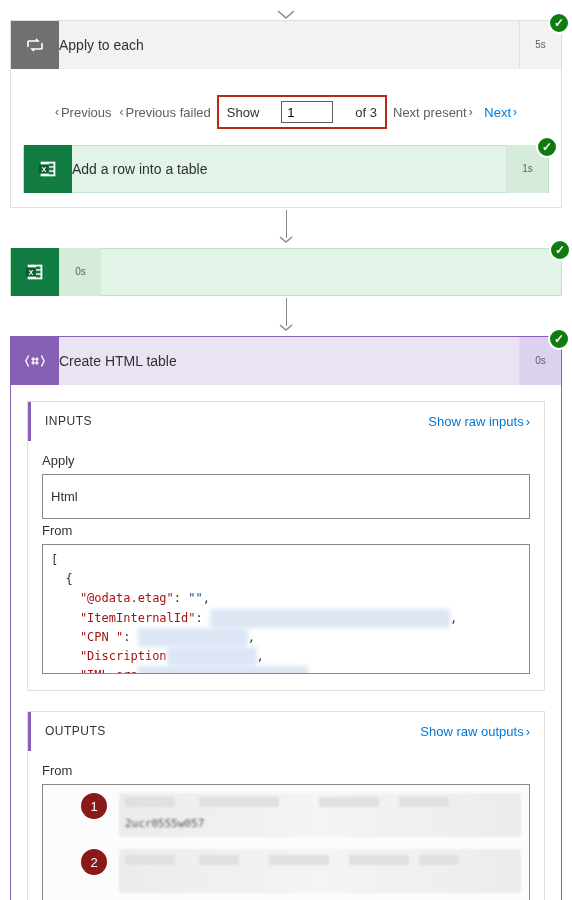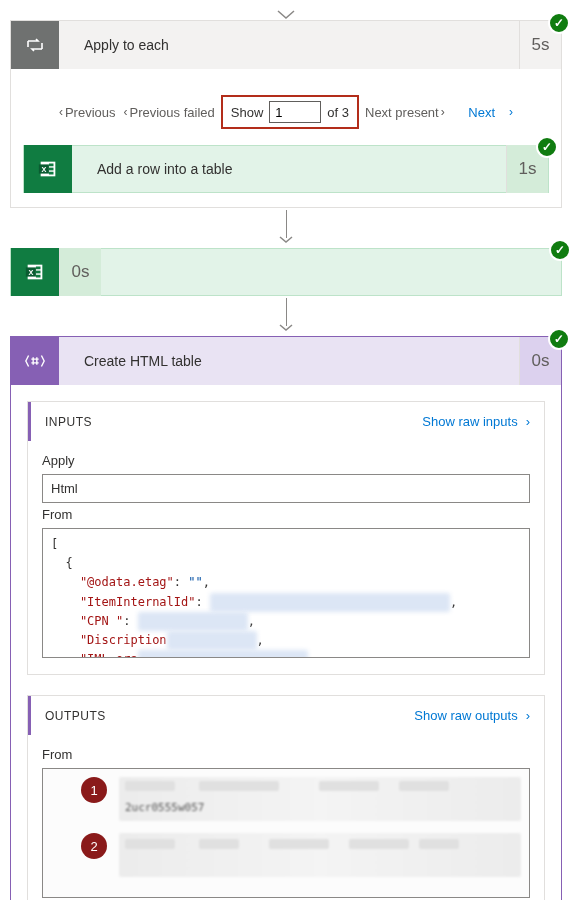--- a/index.html
+++ b/index.html
@@ -3,58 +3,58 @@
 <meta charset="utf-8">
 <style>
 * { box-sizing: border-box; margin: 0; padding: 0; }
 body { font-family: "Segoe UI", Arial, sans-serif; background: #fff; width: 572px; font-size: 13px; color: #323130; }
 
 .flow-container { padding: 10px 10px 0 10px; }
 
 .card { border: 1px solid #e1dfdd; background: #fff; margin-bottom: 0; position: relative; }
 .card-header { display: flex; align-items: center; height: 48px; }
 .card-icon { width: 48px; height: 48px; display: flex; align-items: center; justify-content: center; flex-shrink: 0; }
-.card-title { flex: 1; padding-left: 25px; font-size: 14px; }
-.card-time { width: 42px; text-align: center; font-size: 17px; color: #605e5c; border-left: 1px solid #e1dfdd; height: 48px; line-height: 48px; }
+.card-title { flex: 1; padding-left: 0; font-size: 14px; }
+.card-time { width: 42px; text-align: center; font-size: 10px; color: #605e5c; border-left: 1px solid #e1dfdd; height: 48px; line-height: 48px; }
 
 .apply-icon { background: #6f7170; }
 .excel-icon { background: #107c41; }
 .html-icon { background: #8660b4; }
 
 .badge { position: absolute; top: -9px; right: -9px; width: 22px; height: 22px; border-radius: 50%; background: #107c10; border: 2px solid #fff; display: flex; align-items: center; justify-content: center; color: #fff; font-size: 12px; font-weight: bold; }
 
 .apply-body { padding: 10px 12px 14px 12px; background: #fff; }
 
 .pager { display: flex; align-items: center; justify-content: center; gap: 6px; padding: 14px 0; border: 2px solid transparent; }
 .pager-link { color: #605e5c; font-size: 13px; display: inline-flex; align-items: center; cursor: pointer; }
-.pager-link.blue { color: #0078d4; gap: 12px; }
+.pager-link.blue { color: #0078d4; }
 .pager .chev { font-size: 12px; margin: 0 2px; }
-.show-box { display: inline-flex; align-items: center; border: 2px solid #b32d1a; padding: 4px 8px; gap: 6px; }
+.show-box { display: inline-flex; align-items: center; border: 2px solid #b32d1a; padding: 4px 8px; gap: 22px; }
 .show-box input { width: 52px; height: 22px; border: 1px solid #605e5c; padding: 0 5px; font-size: 13px; }
 
 .arrow-down { height: 40px; display: flex; align-items: center; justify-content: center; position: relative; }
 .arrow-down::before { content: ""; width: 1px; height: 28px; background: #8a8886; position: absolute; top: 2px; }
 .arrow-down svg { position: absolute; bottom: 4px; }
 
 .green-row .card-header { background: #e2f3e8; border: 1px solid #bde3c9; }
 .green-row { border: none; }
 
 .purple-card { border: 1px solid #8660b4; }
 .purple-card .card-header { background: #e9e3f3; }
 .purple-body { padding: 16px; background: #fff; }
 
 .section-card { border: 1px solid #e1dfdd; margin-bottom: 20px; }
-.section-head { display: flex; align-items: center; border-left: 3px solid #8660b4; padding: 12px 14px; }
+.section-head { display: flex; align-items: flex-start; border-left: 3px solid #8660b4; padding: 12px 14px; }
 .section-head-title { flex: 1; font-size: 12px; letter-spacing: 0.5px; color: #323130; }
-.section-head-link { color: #0078d4; font-size: 13px; cursor: pointer; display: inline-flex; align-items: center; gap: 8px; }
+.section-head-link { color: #0078d4; font-size: 13px; cursor: pointer; display: inline-flex; align-items: center; gap: 2px; }
 .section-body { padding: 12px 14px 16px 14px; }
 
 .field-label { font-size: 13px; color: #323130; margin-bottom: 6px; margin-top: 4px; }
 .field-label:first-child { margin-top: 0; }
-.field-box { border: 1px solid #8a8886; padding: 6px 8px; font-size: 13px; color: #323130; width: 100%; background: #fff; }
+.field-box { border: 1px solid #8a8886; padding: 14px 8px; font-size: 13px; color: #323130; width: 100%; background: #fff; }
 
 .code-box { border: 1px solid #8a8886; height: 130px; overflow: auto; padding: 6px 8px; font-family: Consolas, monospace; font-size: 12px; line-height: 1.6; position: relative; }
 .code-box .line { white-space: pre; }
 .k-red { color: #a31515; }
 .k-dblue { color: #0451a5; }
 .k-blur { background: #dce6f5; color: transparent; border-radius: 2px; display: inline-block; filter: blur(2px); }
 
 .body-box { border: 1px solid #8a8886; padding: 0; height: 130px; overflow: auto; position: relative; background: #fcfcfc; }
 .body-inner { display: flex; padding: 8px; gap: 12px; flex-direction: column; }
 .body-row { display: flex; align-items: flex-start; gap: 12px; }

